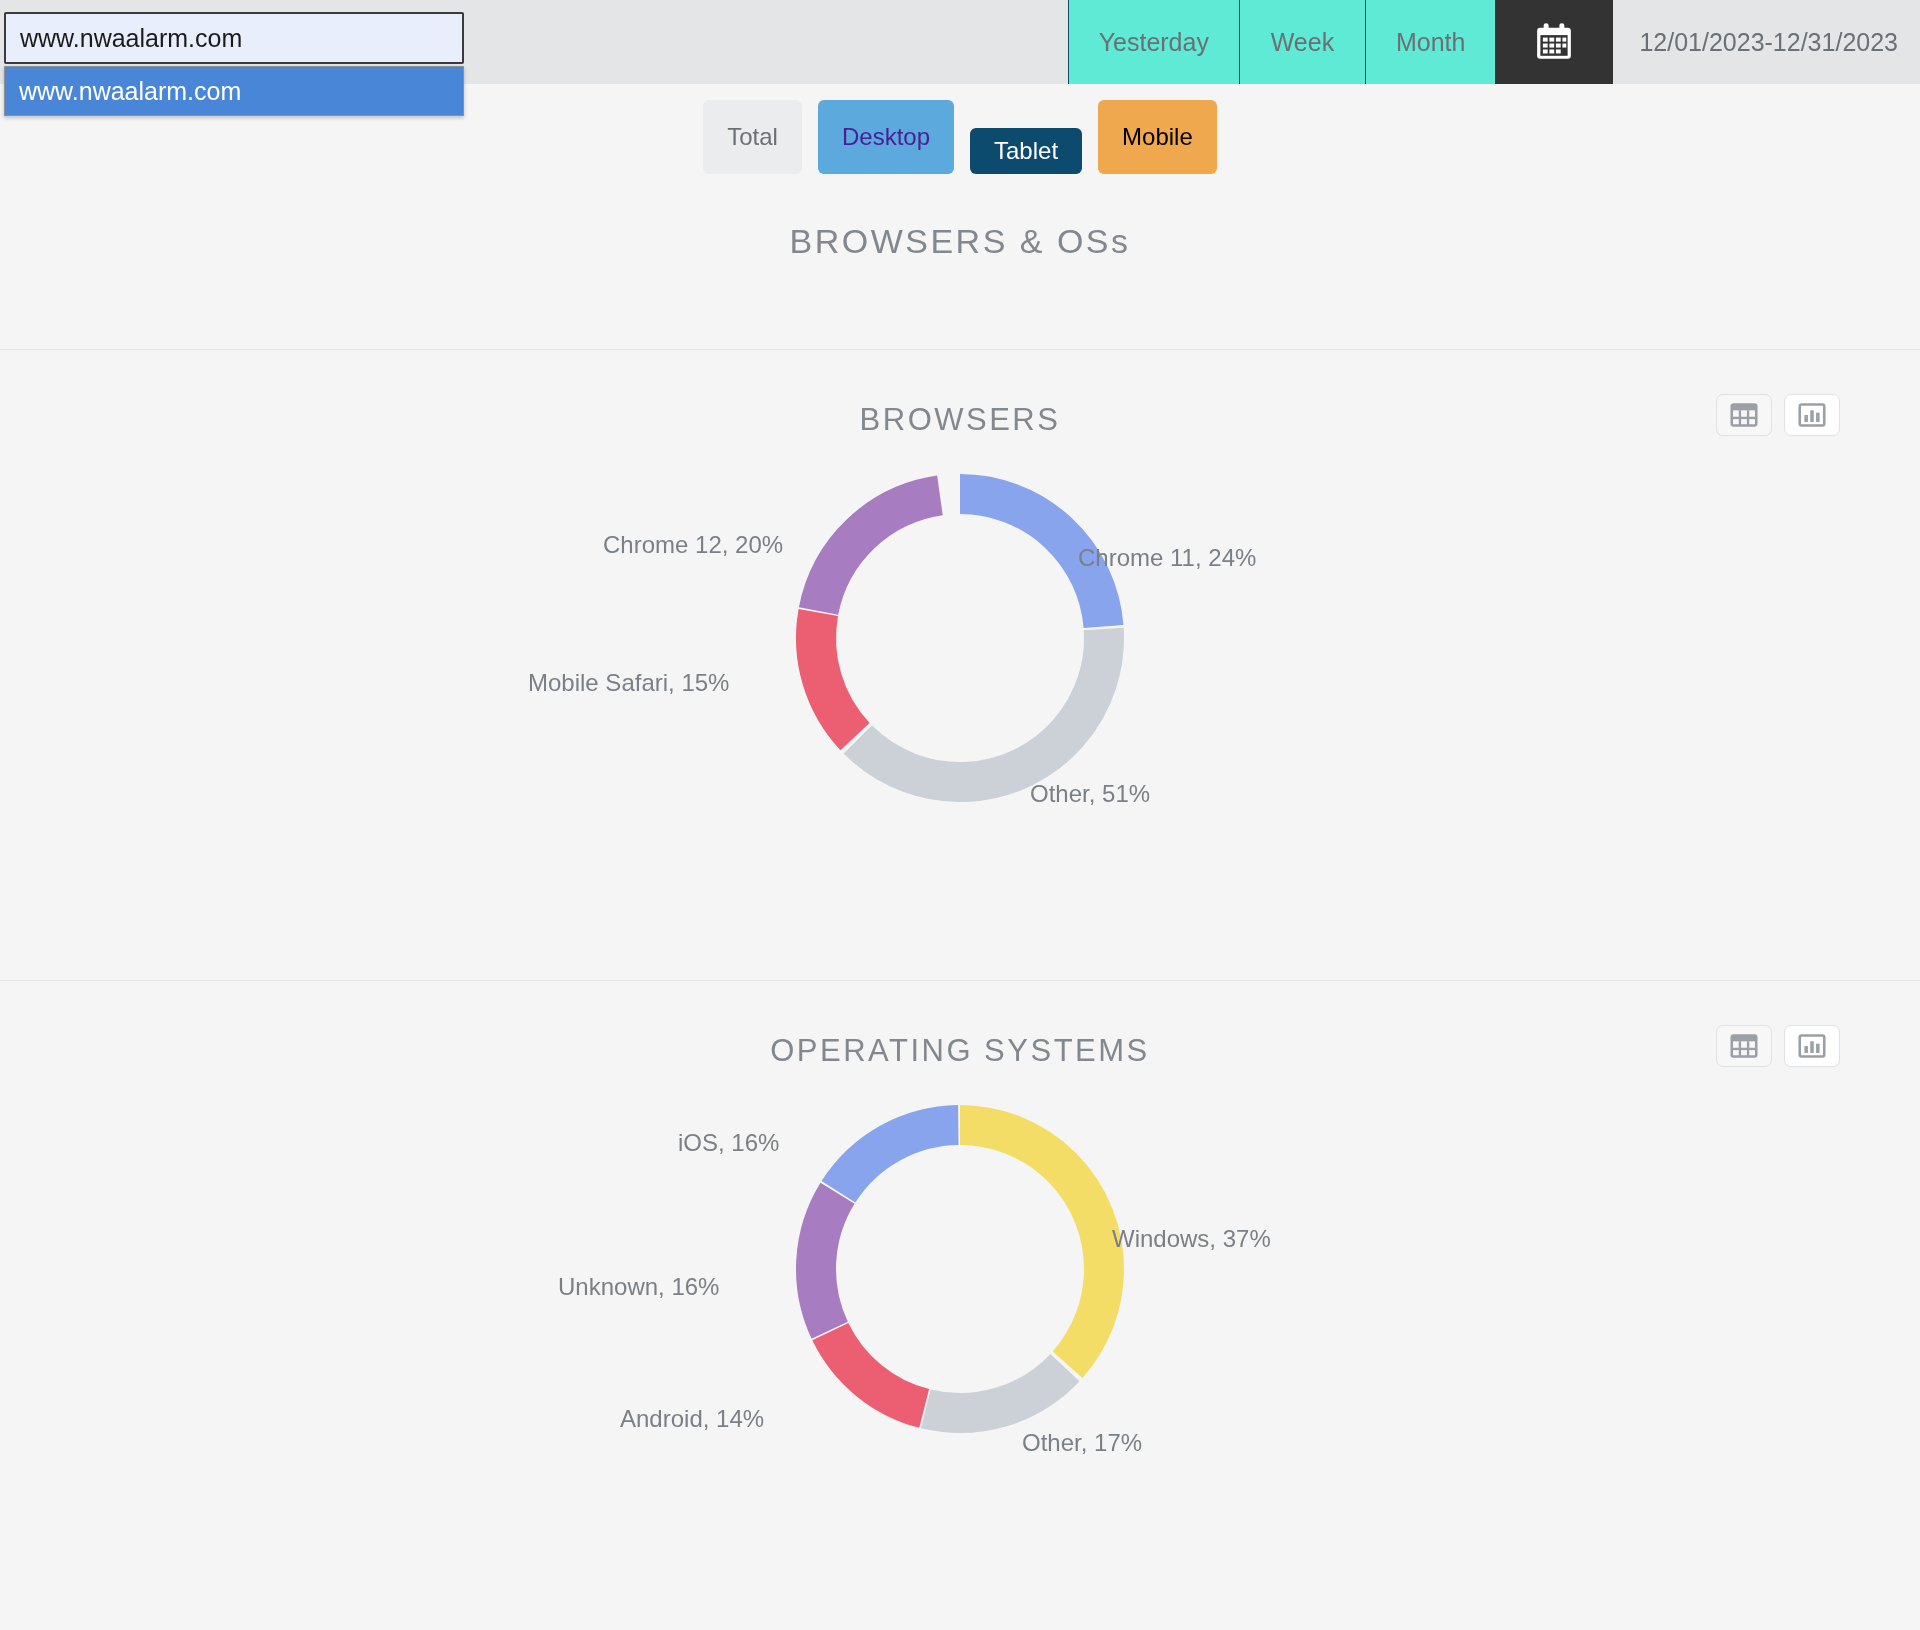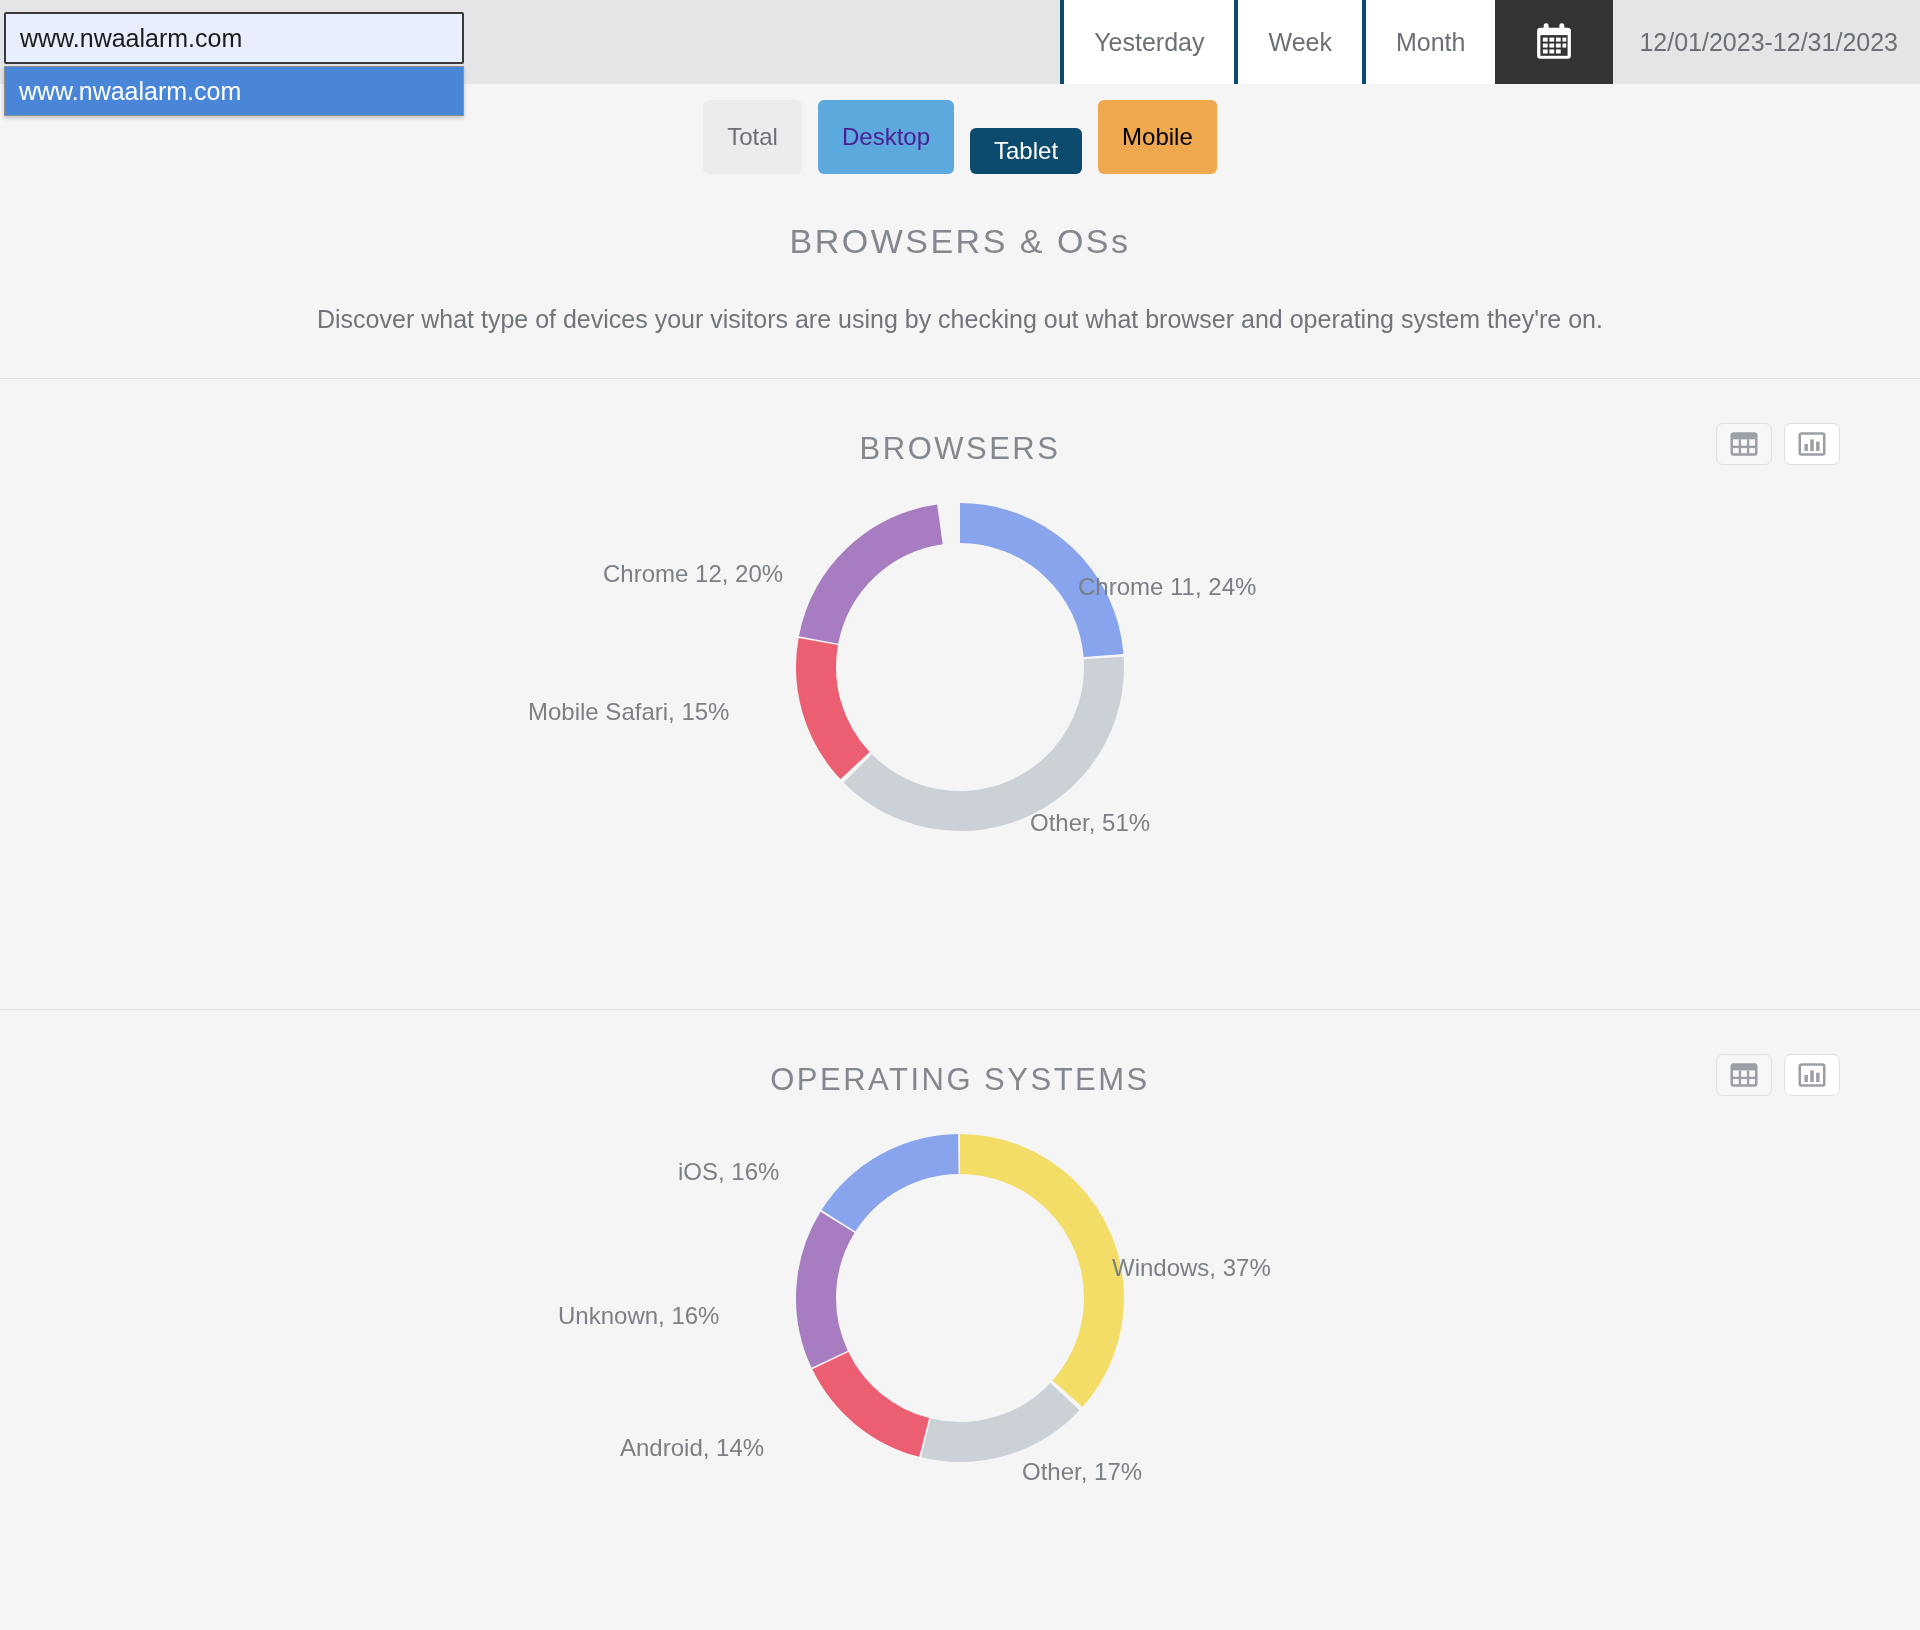--- a/index.html
+++ b/index.html
@@ -57,22 +57,22 @@
 
   .topbar-spacer { flex: 1 1 auto; }
 
   .range-btns { display: flex; align-items: stretch; }
   .range-btn {
     display: flex; align-items: center; justify-content: center;
     padding: 16px 30px;
     min-width: 126px;
     font-size: 25px;
     color: #6b7076;
-    background: #ffffff;
-    border-left: 4px solid #0c4a6e;
+    background: #5eead4;
+    border-left: 1px solid #0c4a6e;
     cursor: pointer;
     user-select: none;
   }
   .cal-btn {
     width: 118px;
     display: flex; align-items: center; justify-content: center;
     background: #333333;
     cursor: pointer;
   }
   .date-label {
@@ -210,21 +210,20 @@
 
 <div class="filters">
   <button class="pill pill-total">Total</button>
   <button class="pill pill-desktop">Desktop</button>
   <button class="pill pill-tablet">Tablet</button>
   <button class="pill pill-mobile">Mobile</button>
 </div>
 
 <div class="page-head">
   <h1 class="page-title">BROWSERS &amp; OSs</h1>
-  <p class="page-sub">Discover what type of devices your visitors are using by checking out what browser and operating system they're on.</p>
 </div>
 <div class="divider"></div>
 
 <div class="section">
   <h2 class="section-title">BROWSERS</h2>
 
   <div class="view-toggle">
     <button class="toggle-btn inactive">
       <svg width="28" height="26" viewBox="0 0 24 22">
         <rect x="1.5" y="2" width="21" height="18" rx="1.5" fill="none" stroke="#9aa0a6" stroke-width="2.2"></rect>

